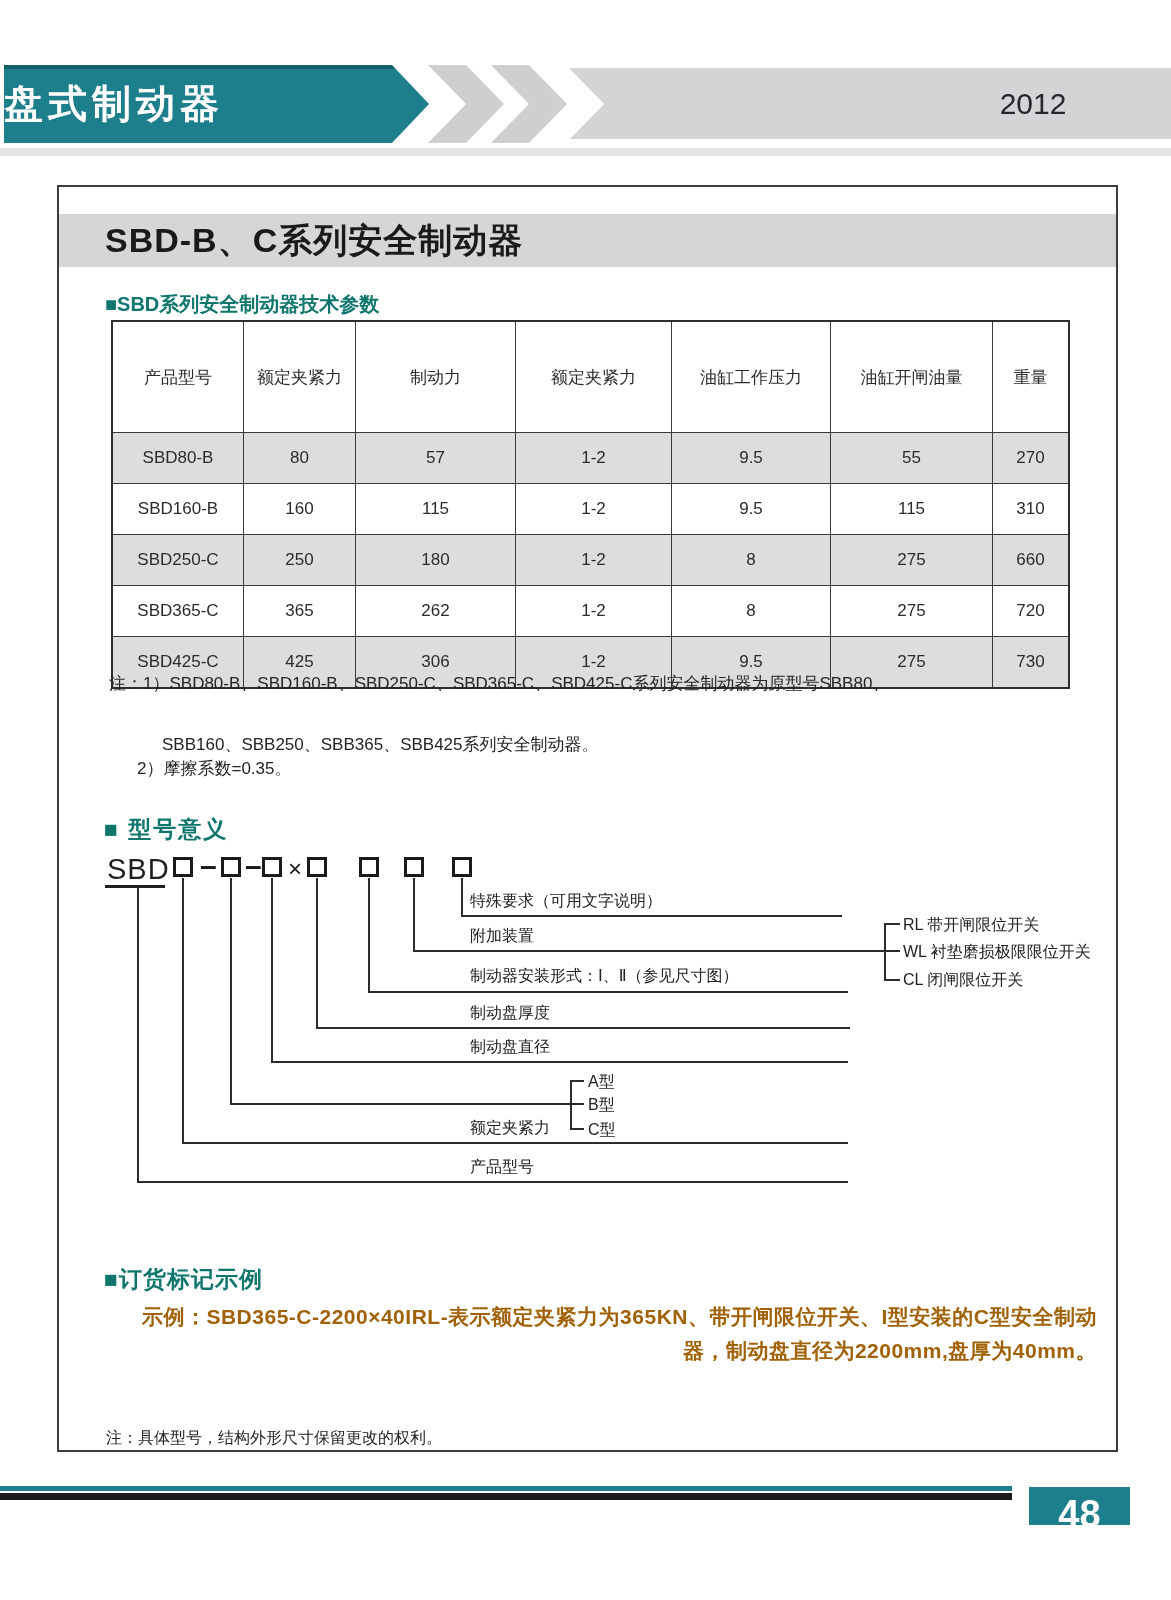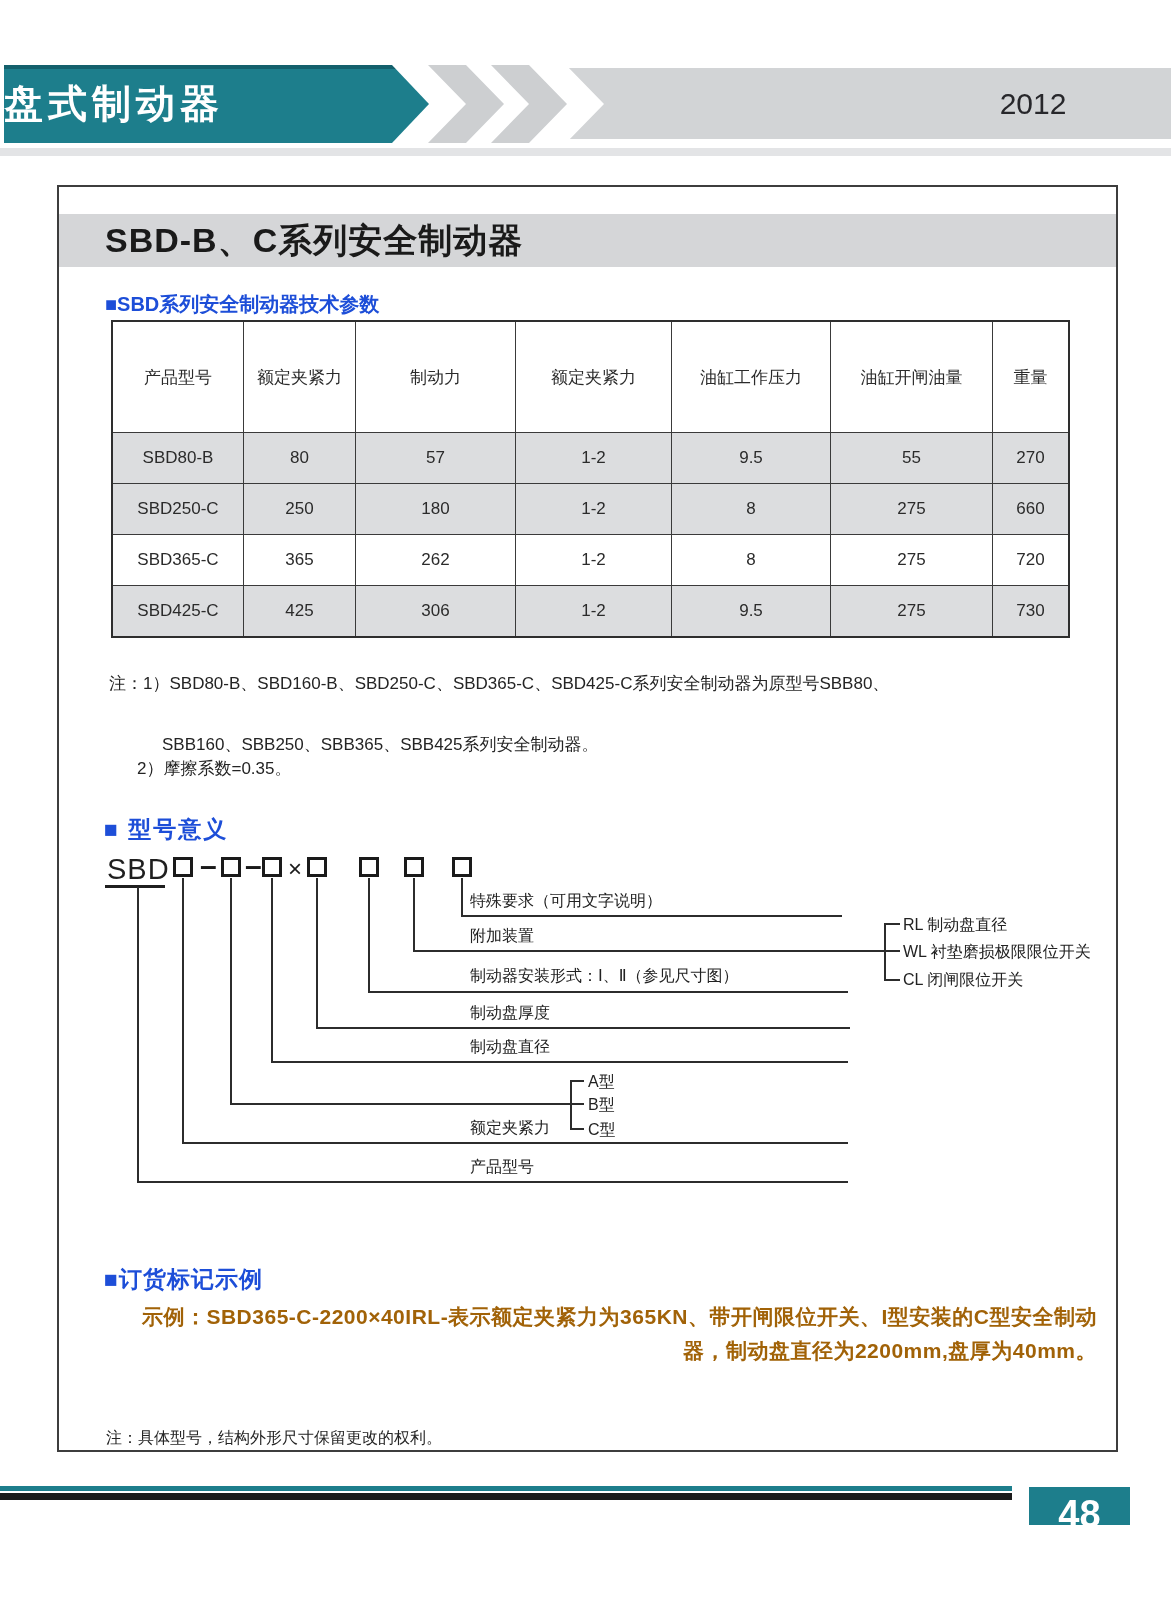--- a/index.html
+++ b/index.html
@@ -22,21 +22,21 @@
   .hdr-year{left:983px;top:68px;width:100px;height:71px;line-height:71px;text-align:center;
     font-size:30px;color:#27272b;z-index:5;}
   .hdr-underline{left:0;top:148px;width:1171px;height:8px;background:#e3e4e6;}
 
   
   .content-box{left:57px;top:185px;width:1061px;height:1267px;border:2px solid #3d3d3d;
     box-sizing:border-box;background:#ffffff;}
   .title-bar{left:59px;top:214px;width:1057px;height:53px;background:#d5d6d8;}
   .title-bar span{display:block;padding-left:46px;line-height:53px;font-size:34px;
     font-weight:bold;color:#1a1a1a;letter-spacing:1px;}
-  .sec-heading{font-weight:bold;color:#1d4ed8;}
+  .sec-heading{font-weight:bold;color:#0f766e;}
   .h1{left:105px;top:291px;font-size:20px;}
   .h2{left:104px;top:814px;font-size:23px;letter-spacing:2px;}
   .h3{left:104px;top:1264px;font-size:23px;letter-spacing:1px;}
 
   
   table.spec{position:absolute;left:111px;top:320px;width:949px;border-collapse:collapse;
     table-layout:fixed;border:2px solid #2e2e2e;font-size:17px;color:#2b2b2b;}
   table.spec th,table.spec td{border:1.5px solid #3a3a3a;text-align:center;
     vertical-align:middle;font-weight:normal;padding:0;}
   table.spec th{height:110px;background:#ffffff;}
@@ -103,20 +103,29 @@
     <tbody>
         <tr class="row-gray">
           <td>SBD80-B</td>
           <td>80</td>
           <td>57</td>
           <td>1-2</td>
           <td>9.5</td>
           <td>55</td>
           <td>270</td>
         </tr>
+        <tr class="row-white">
+          <td>SBD160-B</td>
+          <td>160</td>
+          <td>115</td>
+          <td>1-2</td>
+          <td>9.5</td>
+          <td>115</td>
+          <td>310</td>
+        </tr>
         <tr class="row-gray">
           <td>SBD250-C</td>
           <td>250</td>
           <td>180</td>
           <td>1-2</td>
           <td>8</td>
           <td>275</td>
           <td>660</td>
         </tr>
         <tr class="row-white">
@@ -181,21 +190,21 @@
   <div class="abs dg-label" style="left:470px;top:966px;">制动器安装形式：Ⅰ、Ⅱ（参见尺寸图）</div>
   <div class="abs dg-label" style="left:470px;top:1003px;">制动盘厚度</div>
   <div class="abs dg-label" style="left:470px;top:1037px;">制动盘直径</div>
   <div class="abs dg-label" style="left:470px;top:1118px;">额定夹紧力</div>
   <div class="abs dg-label" style="left:470px;top:1157px;">产品型号</div>
 
   <div class="abs vline" style="left:884px;top:923px;height:58px;"></div>
   <div class="abs hline" style="left:884px;top:923px;width:16px;"></div>
   <div class="abs hline" style="left:884px;top:950px;width:16px;"></div>
   <div class="abs hline" style="left:884px;top:979px;width:16px;"></div>
-  <div class="abs dg-label" style="left:903px;top:915px;">RL 制动盘直径</div>
+  <div class="abs dg-label" style="left:903px;top:915px;">RL 带开闸限位开关</div>
   <div class="abs dg-label" style="left:903px;top:942px;text-align:center;">WL 衬垫磨损极限限位开关</div>
   <div class="abs dg-label" style="left:903px;top:970px;">CL 闭闸限位开关</div>
 
   <div class="abs vline" style="left:570px;top:1080px;height:50px;"></div>
   <div class="abs hline" style="left:570px;top:1080px;width:14px;"></div>
   <div class="abs hline" style="left:570px;top:1103px;width:14px;"></div>
   <div class="abs hline" style="left:570px;top:1128px;width:14px;"></div>
   <div class="abs dg-label" style="left:588px;top:1072px;">A型</div>
   <div class="abs dg-label" style="left:588px;top:1095px;">B型</div>
   <div class="abs dg-label" style="left:588px;top:1120px;">C型</div>

